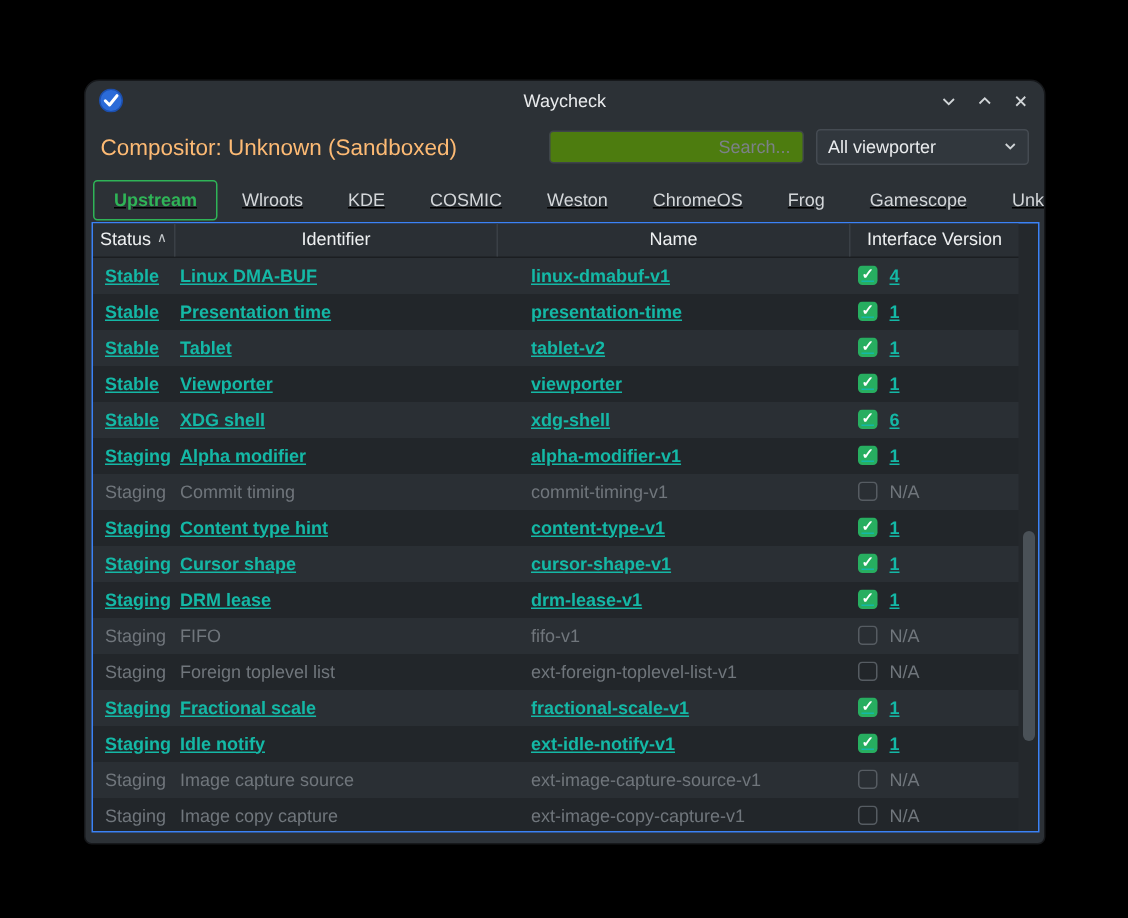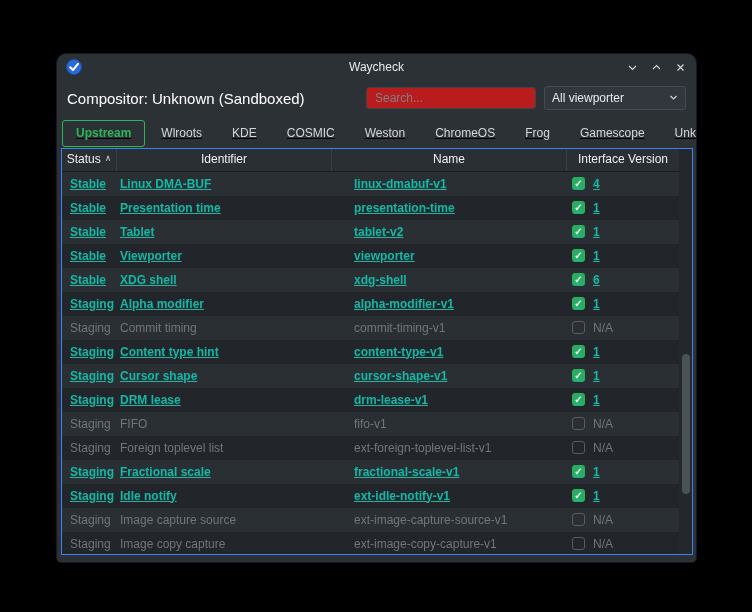--- a/index.html
+++ b/index.html
@@ -16,24 +16,24 @@
   }
   
   .titlebar{height:26px;flex:0 0 26px;display:flex;align-items:center;padding:0 9px;position:relative;}
   .titlebar-title{position:absolute;left:0;right:0;text-align:center;font-size:12px;color:#e9ebed;pointer-events:none;}
   .app-icon{width:16px;height:16px;display:inline-flex;}
   .win-controls{margin-left:auto;display:flex;gap:10px;align-items:center;z-index:2;}
   .win-btn{width:14px;height:14px;display:inline-flex;align-items:center;justify-content:center;cursor:default;}
   .win-btn svg{display:block;}
   
   .header{height:36px;flex:0 0 36px;display:flex;align-items:center;padding:0 10px;gap:8px;}
-  .compositor{font-size:15px;color:#ffffff;flex:1;white-space:nowrap;}
+  .compositor{font-size:15px;color:#fdba74;flex:1;white-space:nowrap;}
   .search-input{
-    width:152px;height:20px;background:#b91c1c;border:1px solid #3e444a;border-radius:3px;
-    color:#d2d6d9;padding:0 8px;font-size:12px;font-family:"Liberation Sans",sans-serif;outline:none;
+    width:152px;height:20px;background:#4d7c0f;border:1px solid #3e444a;border-radius:3px;
+    color:#d2d6d9;padding:0 8px;font-size:12px;font-family:"Liberation Sans",sans-serif;outline:none;text-align:right;
   }
   .search-input::placeholder{color:#7b8187;}
   .dropdown{
     width:126px;height:22px;background:#31373d;border:1px solid #454b52;border-radius:3px;
     display:flex;align-items:center;justify-content:space-between;padding:0 7px;
     color:#e9ebed;font-size:12px;
   }
   
   .tabbar{flex:0 0 30px;display:flex;align-items:flex-end;padding:4px 4px 0 5px;gap:2px;box-sizing:border-box;text-decoration:underline;}
   .tab{

